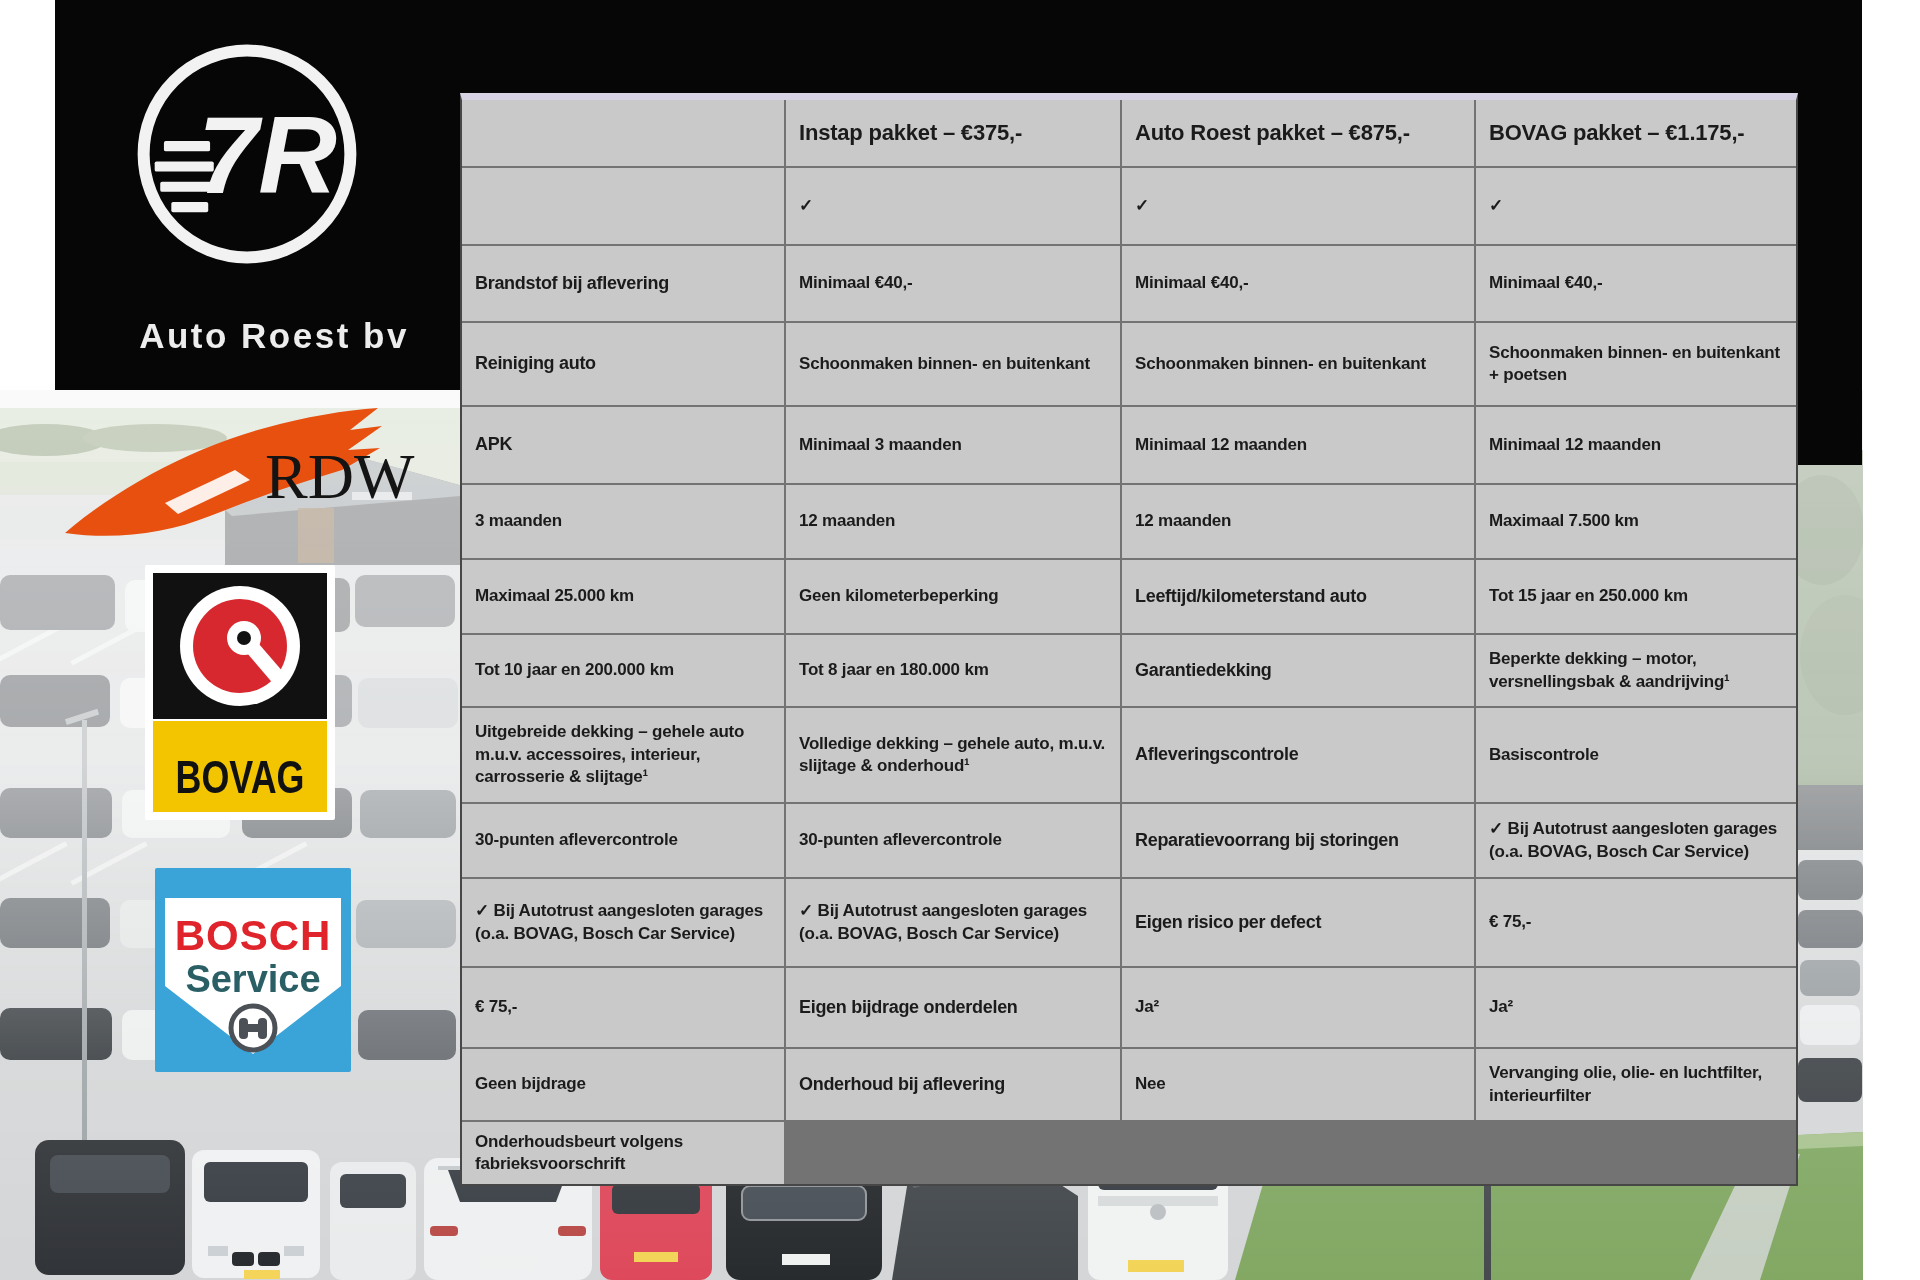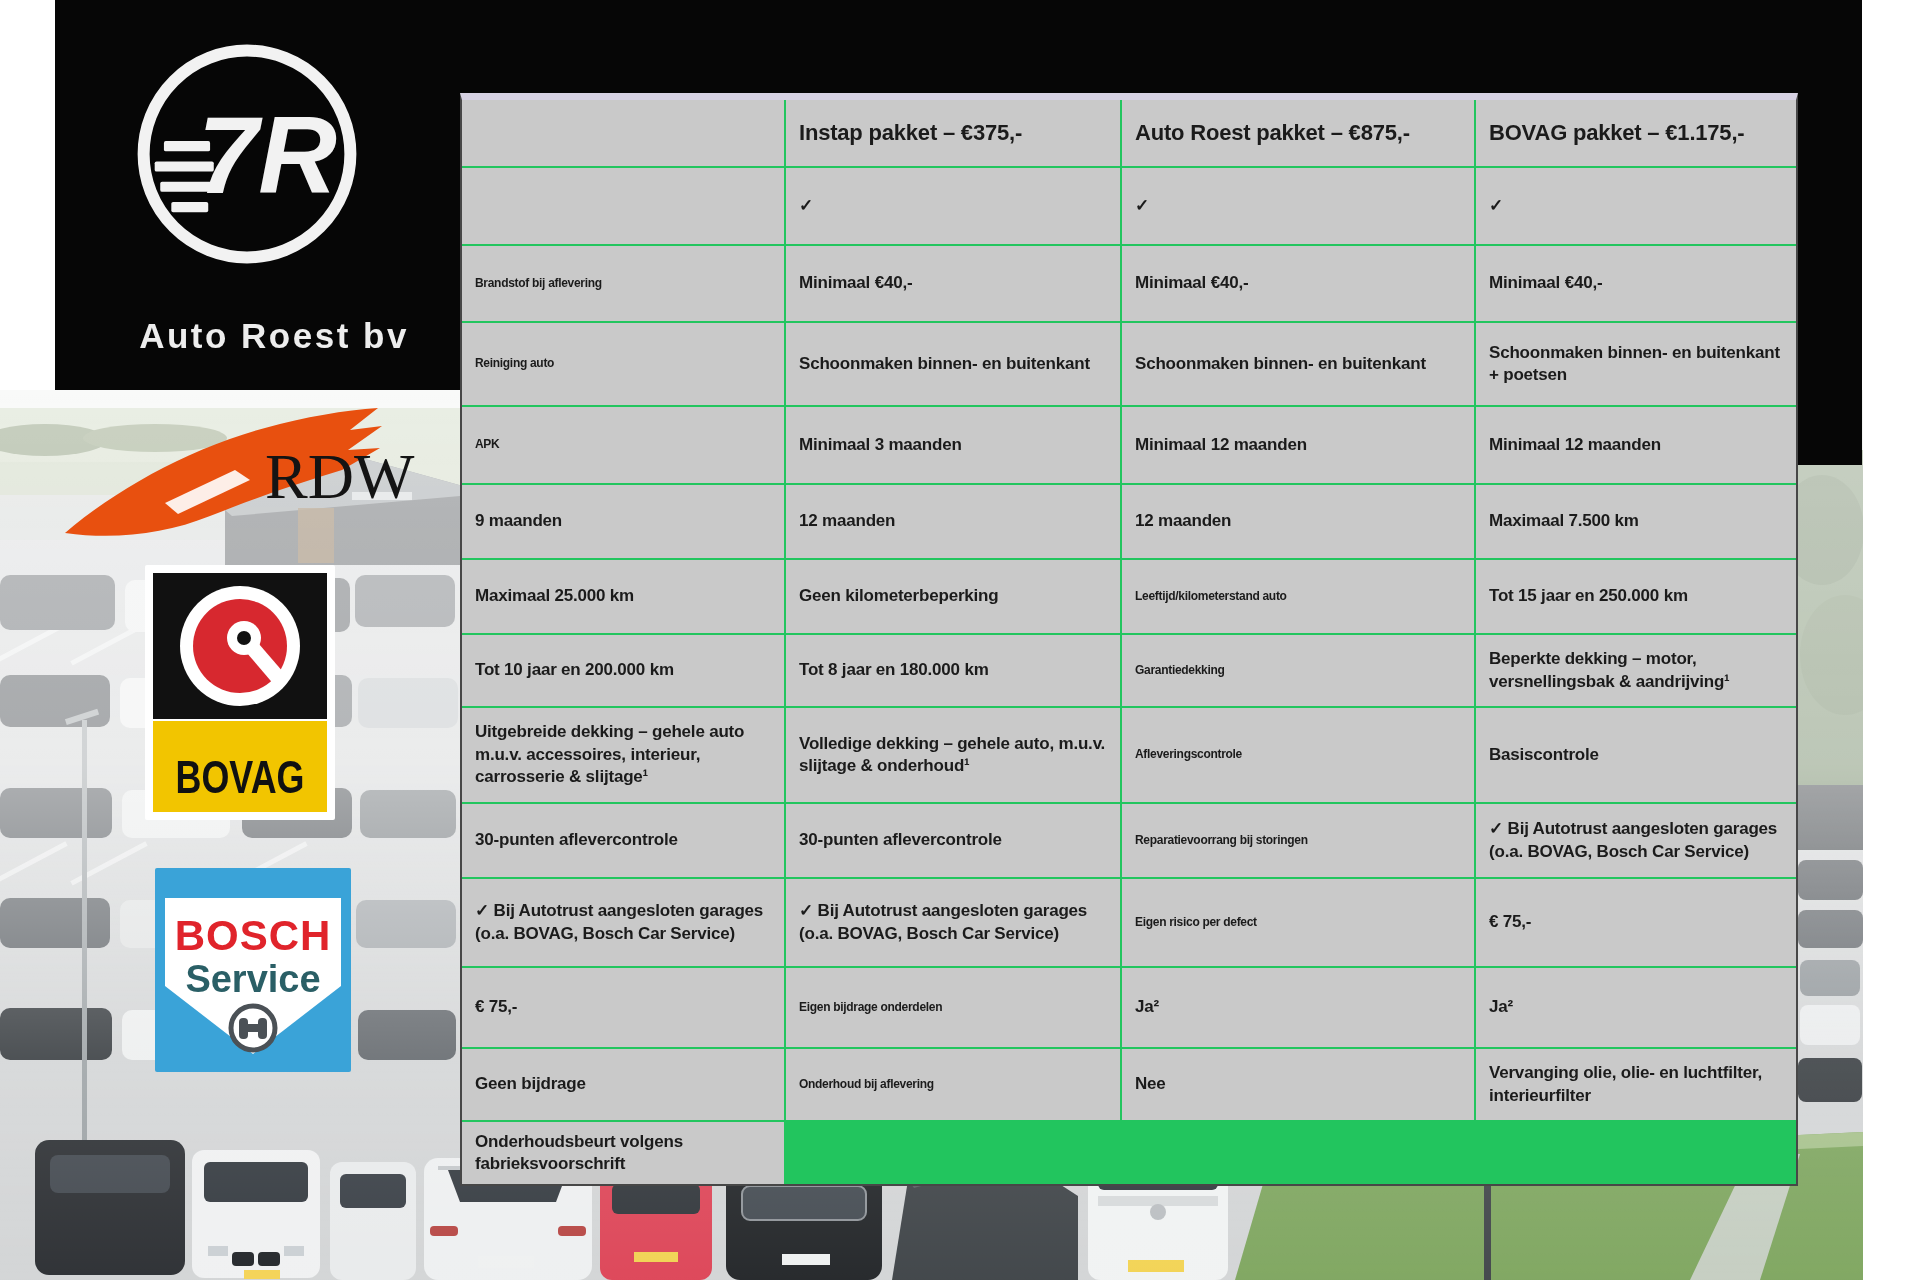--- a/index.html
+++ b/index.html
@@ -20,26 +20,26 @@
   .bovag-logo{position:absolute;left:145px;top:565px;width:200px;height:262px;}
   .bosch-logo{position:absolute;left:155px;top:868px;width:200px;height:208px;}
 
   
   .photo{position:absolute;left:0;top:390px;width:1863px;height:890px;}
 
   
   .pkg-table{position:absolute;left:460px;top:93px;display:grid;
              grid-template-columns:322px 334px 352px 320px;
              grid-template-rows:66px 76px 75px 82px 76px 73px 73px 71px 94px 73px 87px 79px 71px 62px;
-             gap:2px;background:#22c55e;
+             gap:2px;background:#737373;
              border:2px solid #474747;border-top:7px solid #d7d2e3;}
   .cell{background:#c9c9c9;display:flex;align-items:center;color:#1b1b1b;
         font-weight:bold;padding:4px 10px 4px 13px;line-height:1.32;}
   .cell.head{font-size:22px;letter-spacing:-0.2px;}
-  .cell.rowlab{font-size:12px;letter-spacing:-0.3px;}
+  .cell.rowlab{font-size:18px;letter-spacing:-0.3px;}
   .cell.val{font-size:17px;letter-spacing:-0.2px;padding-right:8px;}
 </style>
 </head>
 <body>
 
 <div class="stage">
 
   <svg class="photo" viewBox="0 0 1863 890" preserveAspectRatio="none">
     <defs>
       <linearGradient id="veil" x1="0" y1="0" x2="0" y2="1">
@@ -228,21 +228,21 @@
       <div class="cell val">Minimaal €40,-</div>
       <div class="cell val">Minimaal €40,-</div>
       <div class="cell rowlab">Reiniging auto</div>
       <div class="cell val">Schoonmaken binnen- en buitenkant</div>
       <div class="cell val">Schoonmaken binnen- en buitenkant</div>
       <div class="cell val">Schoonmaken binnen- en buitenkant + poetsen</div>
       <div class="cell rowlab">APK</div>
       <div class="cell val">Minimaal 3 maanden</div>
       <div class="cell val">Minimaal 12 maanden</div>
       <div class="cell val">Minimaal 12 maanden</div>
-      <div class="cell val">9 maanden</div>
+      <div class="cell val">3 maanden</div>
       <div class="cell val">12 maanden</div>
       <div class="cell val">12 maanden</div>
       <div class="cell val">Maximaal 7.500 km</div>
       <div class="cell val">Maximaal 25.000 km</div>
       <div class="cell val">Geen kilometerbeperking</div>
       <div class="cell rowlab">Leeftijd/kilometerstand auto</div>
       <div class="cell val">Tot 15 jaar en 250.000 km</div>
       <div class="cell val">Tot 10 jaar en 200.000 km</div>
       <div class="cell val">Tot 8 jaar en 180.000 km</div>
       <div class="cell rowlab">Garantiedekking</div>

